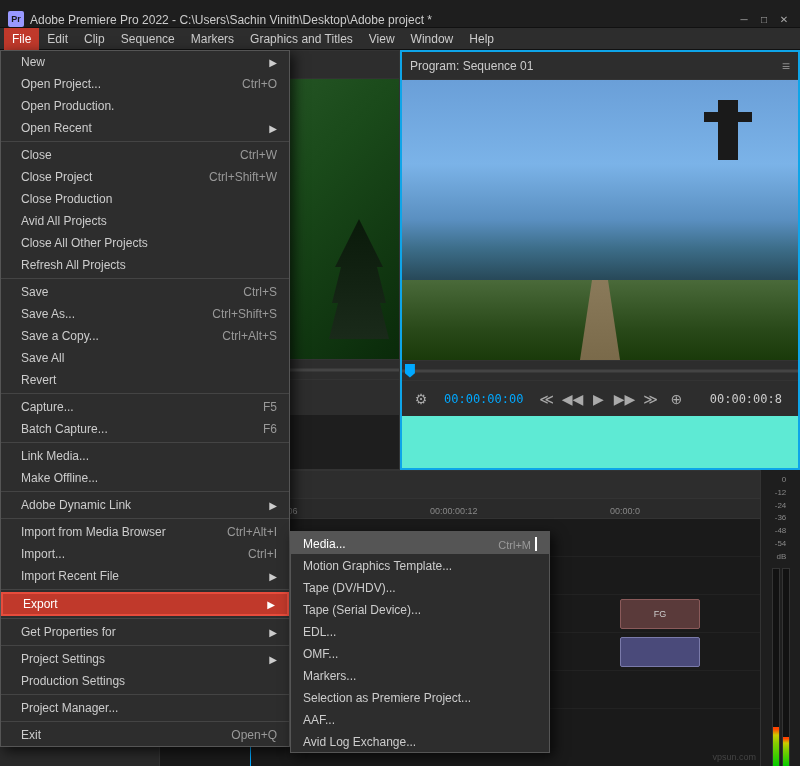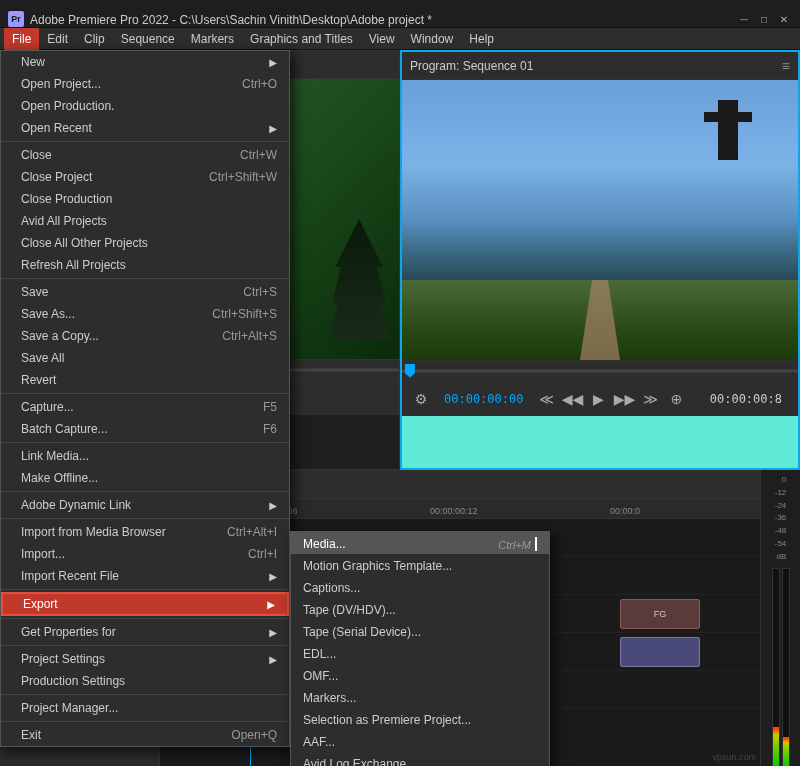--- a/index.html
+++ b/index.html
@@ -150,21 +150,20 @@
       min-height: 22px;
     }
     .export-item.media-highlighted {
       background: #555;
       color: #fff;
     }
     .export-item .shortcut {
       margin-left: auto;
       color: #999;
       font-size: 11px;
-      font-style: italic;
     }
     .export-item .cursor-indicator {
       margin-left: 4px;
       width: 2px;
       height: 14px;
       background: #fff;
       display: inline-block;
       animation: blink 1s infinite;
     }
 
@@ -820,23 +819,20 @@
   <div id="export-submenu">
     <div class="export-item media-highlighted">
       <span>Media...</span>
       <span class="shortcut">Ctrl+M</span>
       <span class="cursor-indicator"></span>
     </div>
     <div class="export-item">
       <span>Motion Graphics Template...</span>
     </div>
     <div class="export-item">
-      <span>Captions...</span>
-    </div>
-    <div class="export-item">
       <span>Tape (DV/HDV)...</span>
     </div>
     <div class="export-item">
       <span>Tape (Serial Device)...</span>
     </div>
     <div class="export-item">
       <span>EDL...</span>
     </div>
     <div class="export-item">
       <span>OMF...</span>

